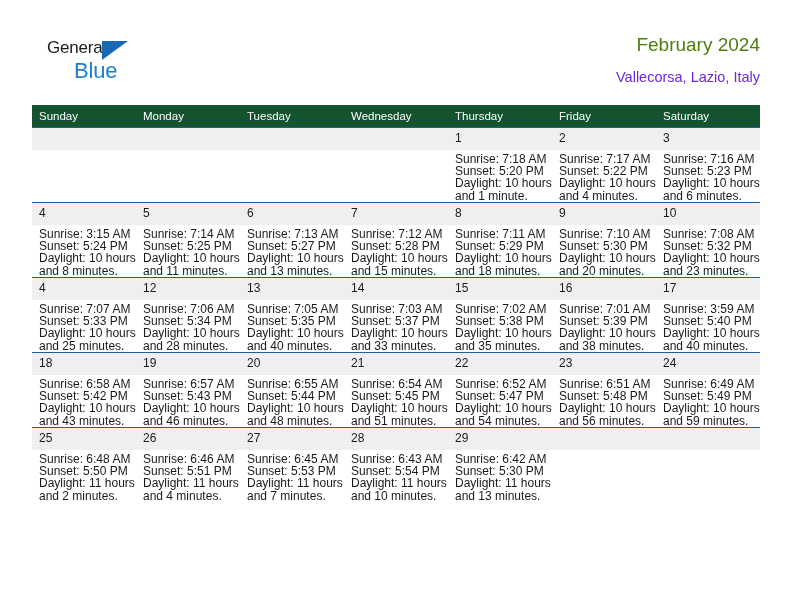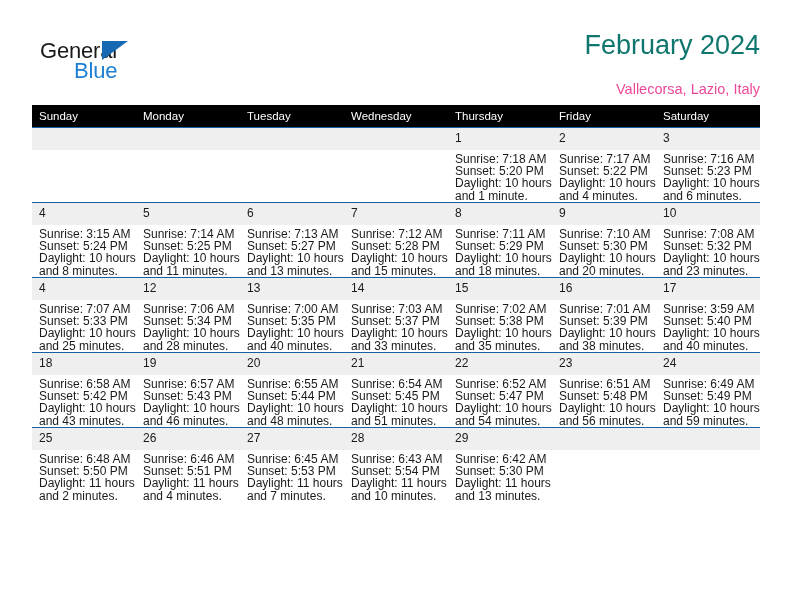--- a/index.html
+++ b/index.html
@@ -31,23 +31,23 @@
   }
   .logo {
     position: absolute;
     left: 0;
     top: 10px;
     width: 200px;
     height: 52px;
   }
   .logo-general {
     position: absolute;
-    left: 8px;
+    left: 15px;
     top: 0;
-    font-size: 22px;
+    font-size: 17px;
     letter-spacing: -0.2px;
     color: #1a1a1a;
     font-family: "Liberation Sans", sans-serif;
   }
   .logo-tri {
     position: absolute;
     left: 70px;
     top: 3px;
     width: 0;
     height: 0;
@@ -64,47 +64,47 @@
     font-family: "Liberation Sans", sans-serif;
   }
 
   .title-block {
     position: absolute;
     right: 0;
     top: 0;
     text-align: right;
   }
   .title {
-    font-size: 27px;
-    color: #0f766e;
+    font-size: 19px;
+    color: #4d7c0f;
     line-height: 34px;
     white-space: nowrap;
   }
   .subtitle {
     font-size: 14.5px;
-    color: #ec4899;
+    color: #6d28d9;
     line-height: 22px;
-    margin-top: 16px;
+    margin-top: 4px;
     white-space: nowrap;
   }
 
   
   .calendar {
     position: absolute;
     left: 32px;
     top: 105px;
     width: 728px;
   }
   table.cal {
     border-collapse: collapse;
     table-layout: fixed;
     width: 728px;
   }
   table.cal th {
-    background: #000000;
+    background: #14532d;
     color: #ffffff;
     font-size: 11.5px;
     font-weight: normal;
     text-align: left;
     padding: 5px 0 5px 7px;
     height: 11px;
     border: none;
   }
   table.cal td {
     vertical-align: top;
@@ -331,21 +331,21 @@
                   <div>Sunset: 5:34 PM</div>
                   <div>Daylight: 10 hours</div>
                   <div>and 28 minutes.</div>
                 </div>
               </div>
             </td>
             <td>
               <div class="cell-inner">
                 <span class="daynum">13</span>
                 <div class="details">
-                  <div>Sunrise: 7:00 AM</div>
+                  <div>Sunrise: 7:05 AM</div>
                   <div>Sunset: 5:35 PM</div>
                   <div>Daylight: 10 hours</div>
                   <div>and 40 minutes.</div>
                 </div>
               </div>
             </td>
             <td>
               <div class="cell-inner">
                 <span class="daynum">14</span>
                 <div class="details">

